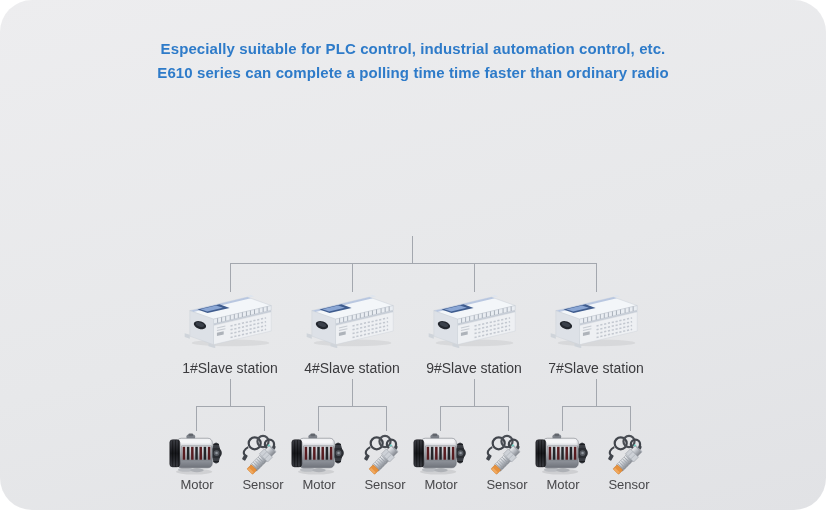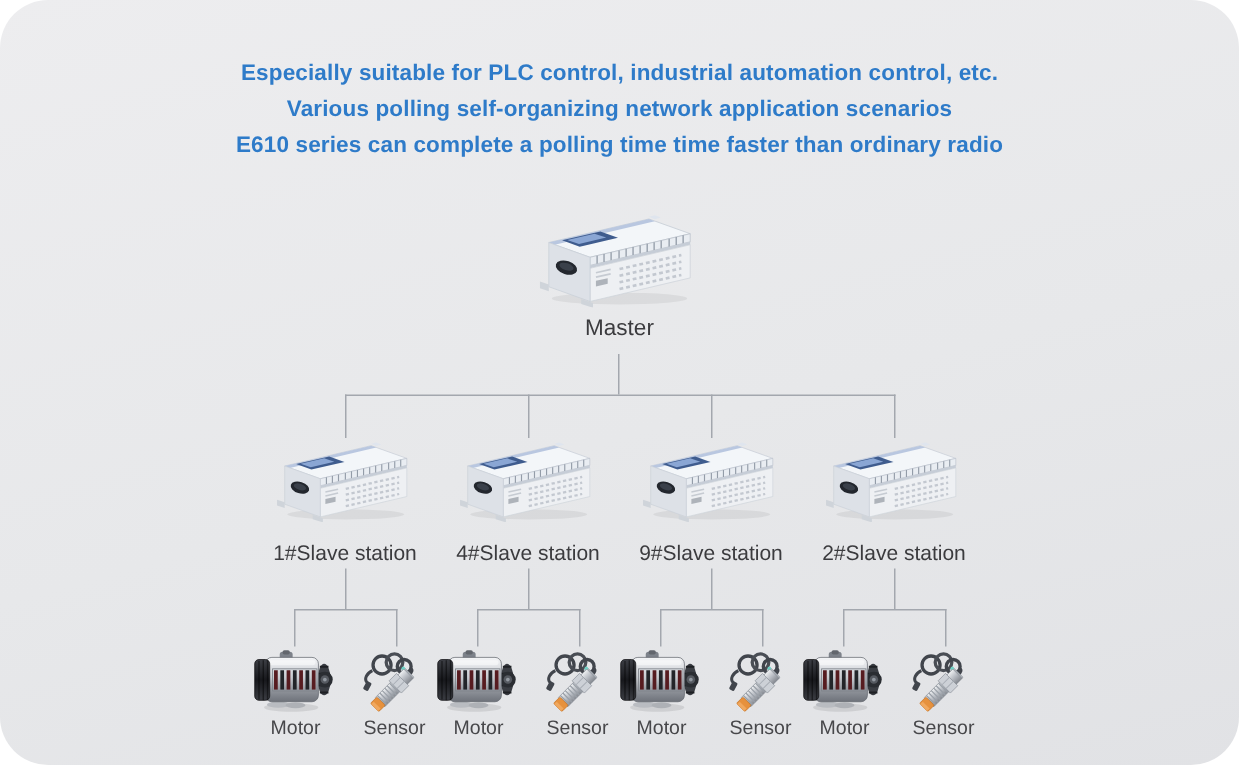--- a/index.html
+++ b/index.html
@@ -130,30 +130,23 @@
         <rect x="5.5" y="25" width="6.5" height="8.5" rx="1" fill="#e6913d" stroke="#c47428" stroke-width="0.5"></rect>
         <rect x="5.5" y="25.8" width="2.5" height="7" fill="#f0a85e"></rect>
       </g>
     </g>
   </defs>
 </svg>
 
 <div class="canvas">
   <div class="heading">
     <div>Especially suitable for PLC control, industrial automation control, etc.</div>
-    <div>Various polling self-organizing network application scenarios</div>
     <div>E610 series can complete a polling time time faster than ordinary radio</div>
   </div>
 
-  <div class="master">
-    <svg class="plc-master" viewBox="0 0 112 66">
-        <use href="#plc-sym"></use>
-      </svg>
-    <div class="node-label master-label">Master</div>
-  </div>
 
   <div class="vline master-vline"></div>
   <div class="main-hline"></div>
 
   <div class="stations" id="stations">
   <div class="station">
     <div class="vline drop"></div>
     <svg class="plc-slave" viewBox="0 0 112 66">
           <use href="#plc-sym"></use>
         </svg>
@@ -234,21 +227,21 @@
         <div class="dev-label">Sensor</div>
       </div>
     </div>
   </div>
 
   <div class="station">
     <div class="vline drop"></div>
     <svg class="plc-slave" viewBox="0 0 112 66">
           <use href="#plc-sym"></use>
         </svg>
-    <div class="station-label">2#Slave station</div>
+    <div class="station-label">7#Slave station</div>
     <div class="vline stem"></div>
     <div class="bracket"></div>
     <div class="devices">
       <div class="device">
         <div class="icon-box">
           <svg class="motor-svg" viewBox="0 0 60 44">
                 <use href="#motor-sym"></use>
               </svg>
         </div>
         <div class="dev-label">Motor</div>

